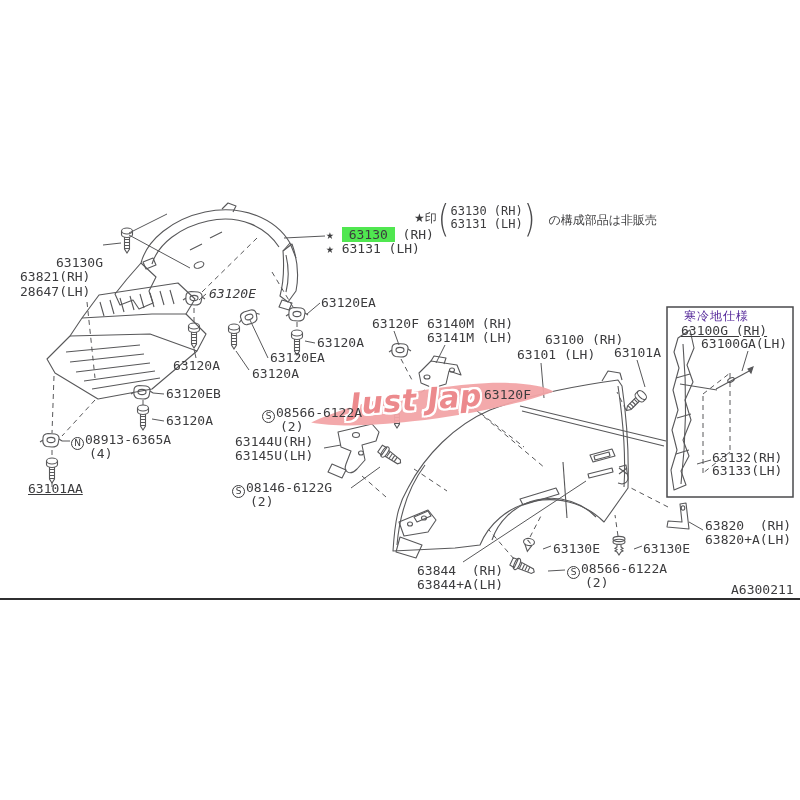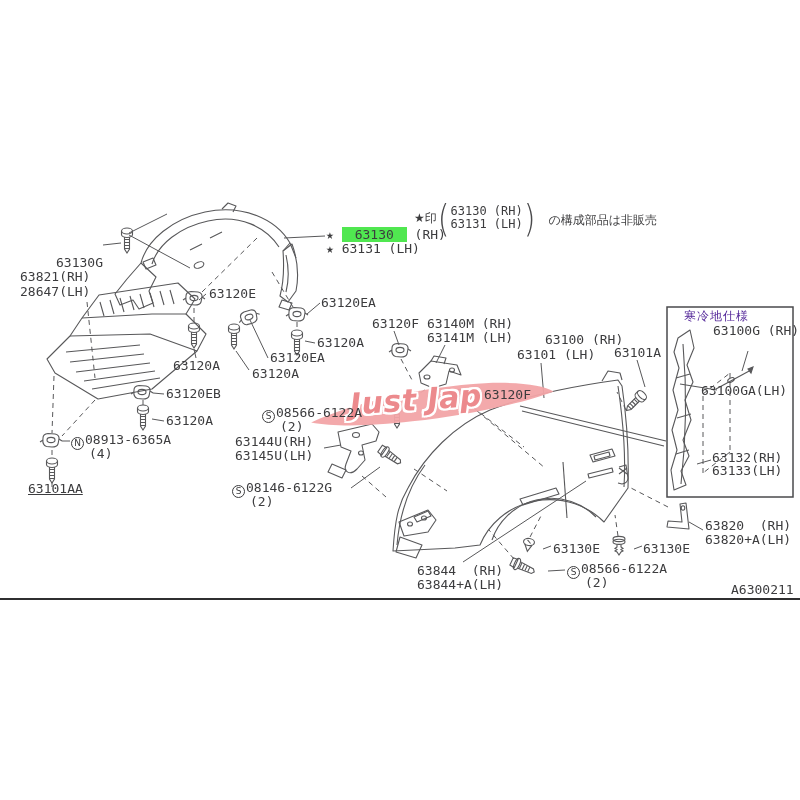--- a/index.html
+++ b/index.html
@@ -13,21 +13,21 @@
         margin-right:1px;font-family:"DejaVu Sans","Liberation Sans",sans-serif;}
   .jp{font-family:"DejaVu Sans","Liberation Sans",sans-serif;}
   .note{position:absolute;left:414px;top:203px;z-index:3;display:flex;align-items:center;
         font:12px/13px "DejaVu Sans Mono","Liberation Mono",monospace;color:#3c3c3e;}
   .note .bigparen{font:200 30px/30px "DejaVu Sans","Liberation Sans",sans-serif;
         transform:scaleY(1.25);margin:0 1px;color:#4a4a4c;}
   .note .col{display:flex;flex-direction:column;}
   .note .suffix{margin-left:12px;margin-top:4px;font-size:12px;}
   .starrow{position:absolute;z-index:3;font:13px/14px "DejaVu Sans Mono","Liberation Mono",monospace;
         color:#3c3c3e;white-space:pre;}
-  .hl{background:#50e750;padding:0 13px;}
+  .hl{background:#50e750;padding:0 7px;}
   .wm{position:absolute;left:306px;top:378px;width:250px;height:48px;z-index:2;
       transform:rotate(-4deg);}
   .wm-text{position:absolute;left:44px;top:4px;
       font:bold italic 30px/34px "DejaVu Sans","Liberation Sans",sans-serif;
       color:#ec8a8d;letter-spacing:0.5px;
       text-shadow:-2px -2px 0 #fff,2px -2px 0 #fff,-2px 2px 0 #fff,2px 2px 0 #fff,
                   0 -2px 0 #fff,0 2px 0 #fff,-2px 0 0 #fff,2px 0 0 #fff;}
   .boxtitle{position:absolute;left:672px;top:310px;z-index:3;
       font:12px/13px "DejaVu Sans","Liberation Sans",sans-serif;color:#4c1d95;letter-spacing:1px;margin-left:12px;}
   .dwgno{position:absolute;left:731px;top:583px;z-index:3;
@@ -240,21 +240,21 @@
     <span>63130 (RH)</span>
     <span>63131 (LH)</span>
   </span>
   <span class="bigparen">)</span>
   <span class="jp suffix">の構成部品は非販売</span>
 </div>
 
 <div class="lbl" style="left:56px;top:256px;">63130G</div>
 <div class="lbl" style="left:20px;top:270px;">63821(RH)</div>
 <div class="lbl" style="left:20px;top:285px;">28647(LH)</div>
-<div class="lbl" style="left:209px;top:287px;">63120E</div>
+<div class="lbl" style="left:209px;top:287px;font-style:italic;">63120E</div>
 <div class="lbl" style="left:321px;top:296px;">63120EA</div>
 <div class="lbl" style="left:317px;top:336px;">63120A</div>
 <div class="lbl" style="left:270px;top:351px;">63120EA</div>
 <div class="lbl" style="left:252px;top:367px;">63120A</div>
 <div class="lbl" style="left:173px;top:359px;">63120A</div>
 <div class="lbl" style="left:166px;top:387px;">63120EB</div>
 <div class="lbl" style="left:166px;top:414px;">63120A</div>
 <div class="lbl" style="left:71px;top:433px;"><span class="circ">N</span><span>08913-6365A</span></div>
 <div class="lbl" style="left:89px;top:447px;">(4)</div>
 <div class="lbl" style="left:28px;top:482px;text-decoration:underline;">63101AA</div>
@@ -272,21 +272,21 @@
 <div class="lbl" style="left:232px;top:481px;"><span class="circ">S</span><span>08146-6122G</span></div>
 <div class="lbl" style="left:250px;top:495px;">(2)</div>
 <div class="lbl" style="left:417px;top:564px;">63844  (RH)</div>
 <div class="lbl" style="left:417px;top:578px;">63844+A(LH)</div>
 <div class="lbl" style="left:553px;top:542px;">63130E</div>
 <div class="lbl" style="left:643px;top:542px;">63130E</div>
 <div class="lbl" style="left:567px;top:562px;"><span class="circ">S</span><span>08566-6122A</span></div>
 <div class="lbl" style="left:585px;top:576px;">(2)</div>
 <div class="lbl" style="left:705px;top:519px;">63820  (RH)</div>
 <div class="lbl" style="left:705px;top:533px;">63820+A(LH)</div>
-<div class="lbl" style="left:713px;top:324px;">63100G (RH)</div>
-<div class="lbl" style="left:701px;top:337px;margin-top:47px;">63100GA(LH)</div>
+<div class="lbl" style="left:681px;top:324px;text-decoration:underline;">63100G (RH)</div>
+<div class="lbl" style="left:701px;top:337px;">63100GA(LH)</div>
 <div class="lbl" style="left:712px;top:451px;">63132(RH)</div>
 <div class="lbl" style="left:712px;top:464px;">63133(LH)</div>
 
 <div class="boxtitle">寒冷地仕様</div>
 <div class="dwgno">A6300211</div>
 
 </div>
 
 </body></html>

